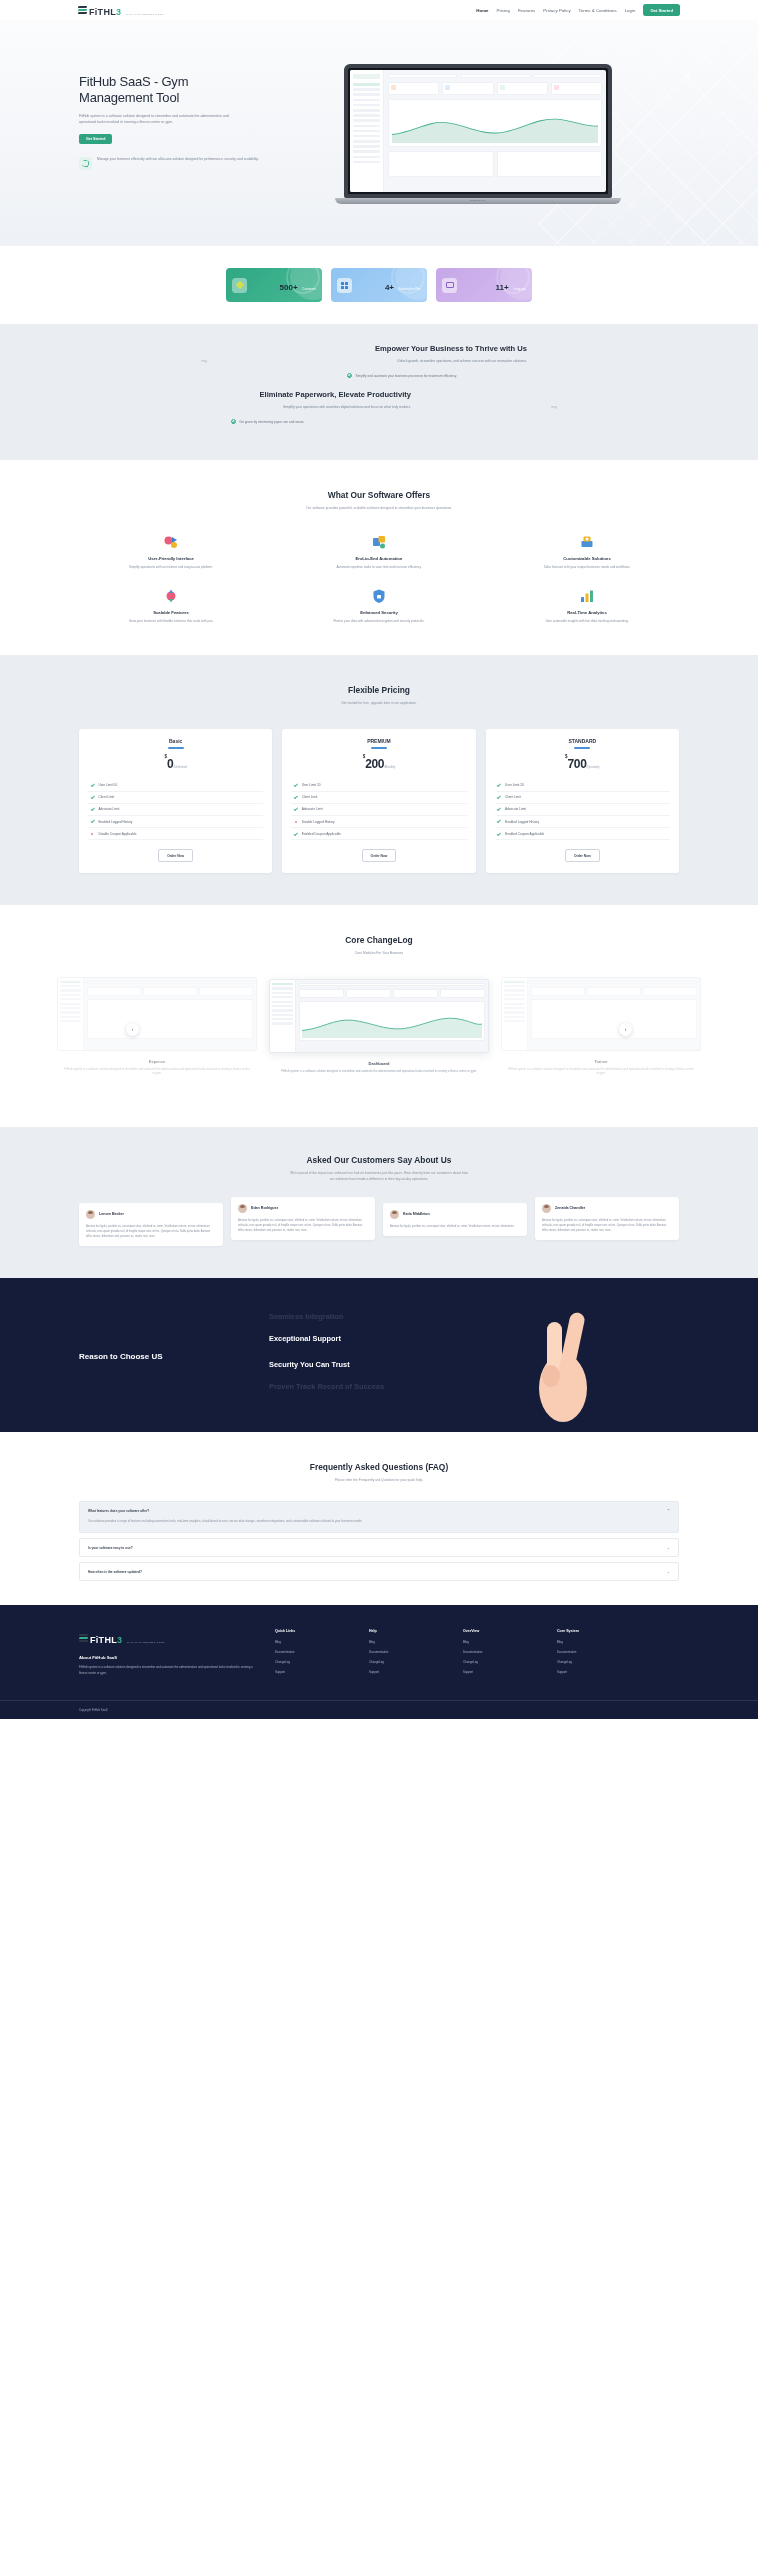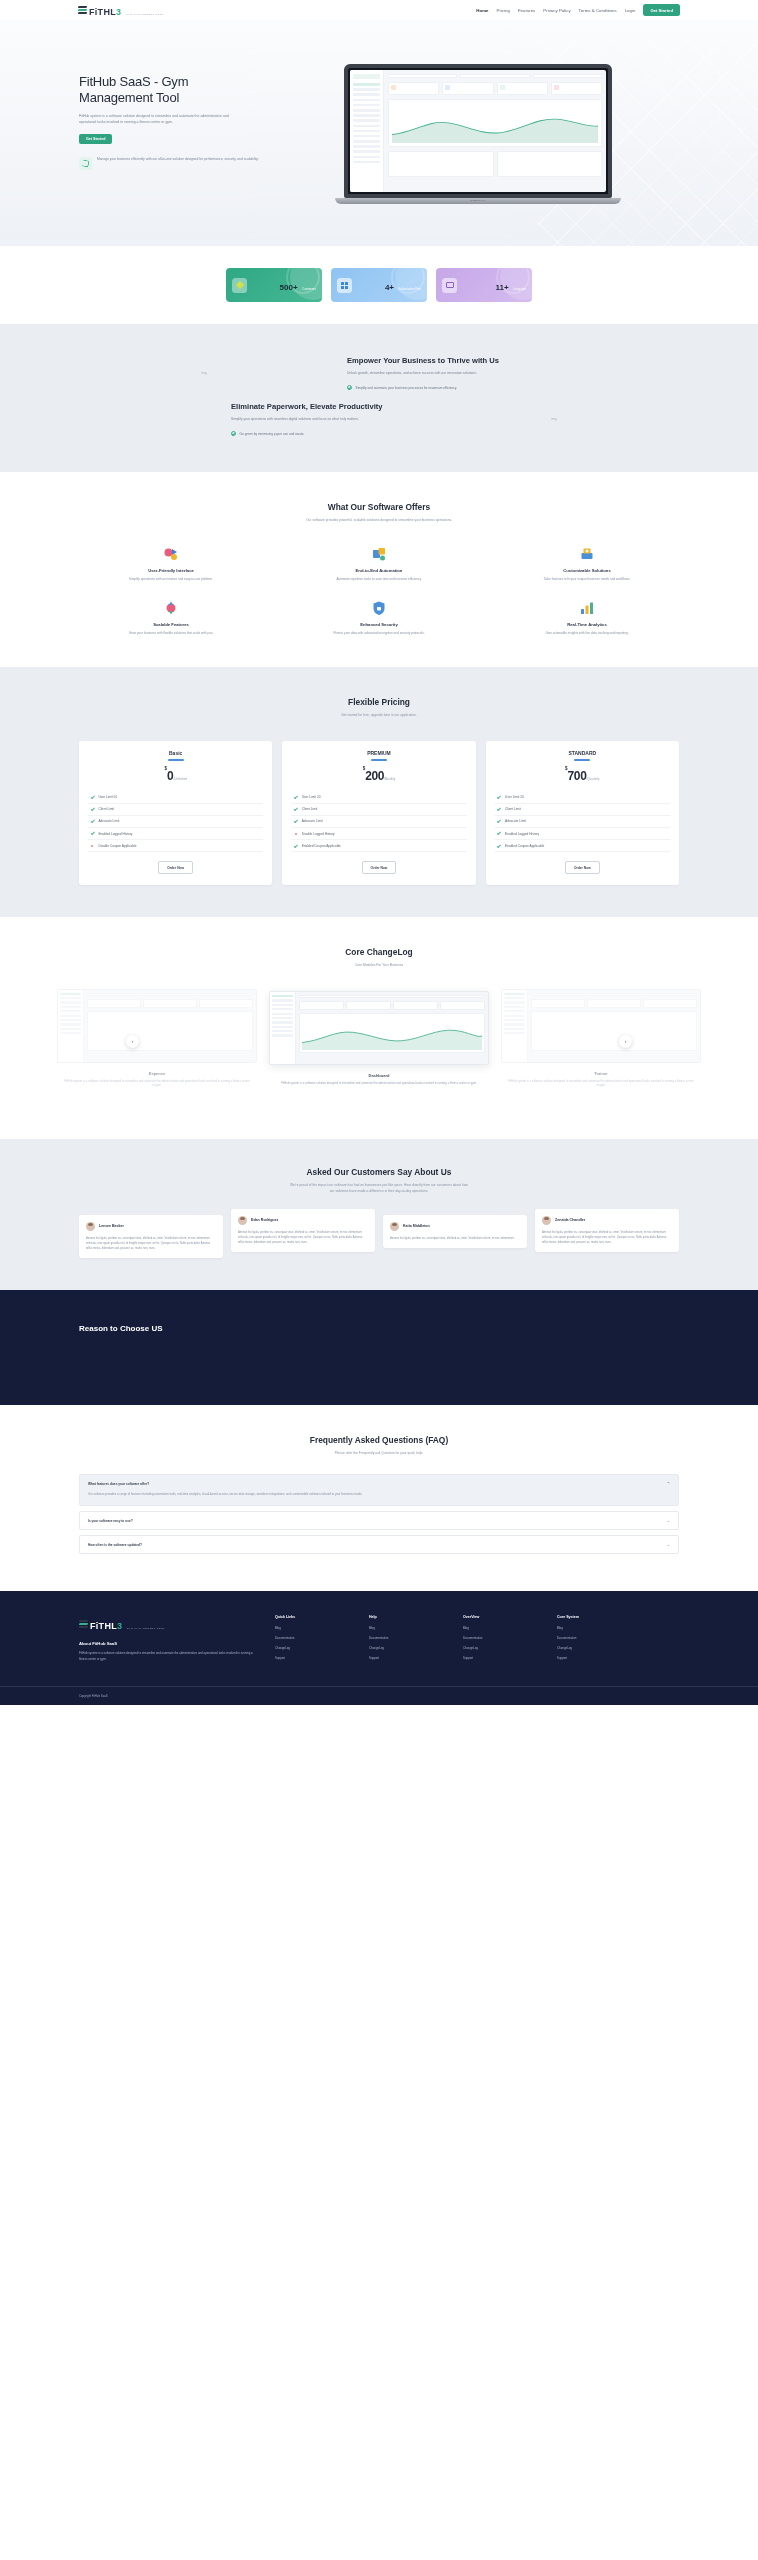--- a/index.html
+++ b/index.html
@@ -94,21 +94,21 @@
     display:grid; grid-template-columns:1fr 1fr; grid-template-rows:1fr 1fr; gap:1px; }
   .stat.b .stat-ic .d s { display:block; background:#3a86d8; border-radius:.6px; text-decoration:none; }
   .stat.p .stat-ic { background:rgba(255,255,255,.55); }
   .stat.p .stat-ic .d { width:8px; height:6px; background:none; transform:none;
     border:1px solid #8a5fc4; border-radius:1px; }
   .stat-txt { margin-left:auto; text-align:right; z-index:2; }
   .stat-num { font-size:8px; font-weight:700; color:#1f2a38; line-height:1; }
   .stat-lbl { font-size:2.9px; color:rgba(255,255,255,.92); margin-top:2px; }
 
   
-  .empower { background:#eaeef3; padding:26px 0 30px; }
+  .empower { background:#eaeef3; padding:14px 0 30px;text-align:right; }
   .er { display:flex; align-items:center; gap:18px; }
   .er.rev { flex-direction:row-reverse; }
   .er-img { width:250px; height:46px; display:flex; align-items:center; justify-content:center;
     color:#aab2bf; font-size:3.4px; }
   .er-body { width:180px; }
   .er-h { font-size:7.6px; font-weight:700; line-height:1.3; color:#262e3c; }
   .er-p { font-size:3.3px; line-height:1.8; color:#7b8494; margin-top:6px; }
   .er-b { display:flex; align-items:center; gap:3.5px; margin-top:8px; }
   .tick { width:5px; height:5px; border-radius:50%; border:.8px solid #35b08a;
     display:flex; align-items:center; justify-content:center; flex:0 0 auto; }
@@ -192,21 +192,21 @@
   .reason-h { font-size:8px; font-weight:700; color:#fff; }
   .reason-r { flex:1; position:relative; height:90px; }
   .rline { font-size:7.4px; font-weight:700; position:absolute; left:10px; white-space:nowrap; }
   .rline.f1 { top:0; color:rgba(255,255,255,.13); }
   .rline.f2 { top:22px; color:#ffffff; }
   .rline.f3 { top:48px; color:#ffffff; }
   .rline.f4 { top:70px; color:rgba(255,255,255,.13); }
   .hand { position:absolute; right:80px; top:-6px; width:72px; height:120px; }
 
   
-  .faq { background:#fff; padding:30px 0 32px; }
+  .faq { background:#fff; padding:30px 0 19px; }
   .faq-list { margin-top:18px; }
   .fq { border:.8px solid #e6eaef; border-radius:2px; margin-bottom:5px; background:#fff; }
   .fq.open { background:#eef1f5; }
   .fq-q { display:flex; align-items:center; padding:6px 8px; font-size:3.2px; color:#3b4452; font-weight:600; }
   .fq-q .chev { margin-left:auto; font-size:4px; color:#7d8696; }
   .fq-a { font-size:2.9px; line-height:1.9; color:#8a93a2; padding:0 8px 7px; }
 
   
   .footer { background:#141c3a; padding:24px 0 0; color:#fff; }
   .fgrid { display:flex; gap:16px; }
@@ -689,20 +689,32 @@
       </div>
     </div>
   </div>
 </section>
 
 <section class="reason">
   <div class="wrap">
     <div class="reason-l">
       <h2 class="reason-h">Reason to Choose US</h2>
     </div>
+    <div class="reason-r">
+      <div class="rline f1">Seamless Integration</div>
+      <div class="rline f2">Exceptional Support</div>
+      <div class="rline f3">Security You Can Trust</div>
+      <div class="rline f4">Proven Track Record of Success</div>
+      <svg class="hand" viewBox="0 0 72 120">
+        <ellipse cx="36" cy="82" rx="24" ry="34" fill="#f8cdb4"></ellipse>
+        <rect x="20" y="16" width="15" height="58" rx="7.5" fill="#fbd7c0"></rect>
+        <rect x="37" y="6" width="15" height="68" rx="7.5" fill="#f8cdb4" transform="rotate(12 44 40)"></rect>
+        <ellipse cx="24" cy="70" rx="9" ry="11" fill="#f3bfa4"></ellipse>
+      </svg>
+    </div>
   </div>
 </section>
 
 <section class="faq">
   <div class="wrap">
     <h2 class="sec-h">Frequently Asked Questions (FAQ)</h2>
     <p class="sec-s">Please refer the Frequently ask Question for your quick help.</p>
     <div class="faq-list">
       <div class="fq open">
         <div class="fq-q">

